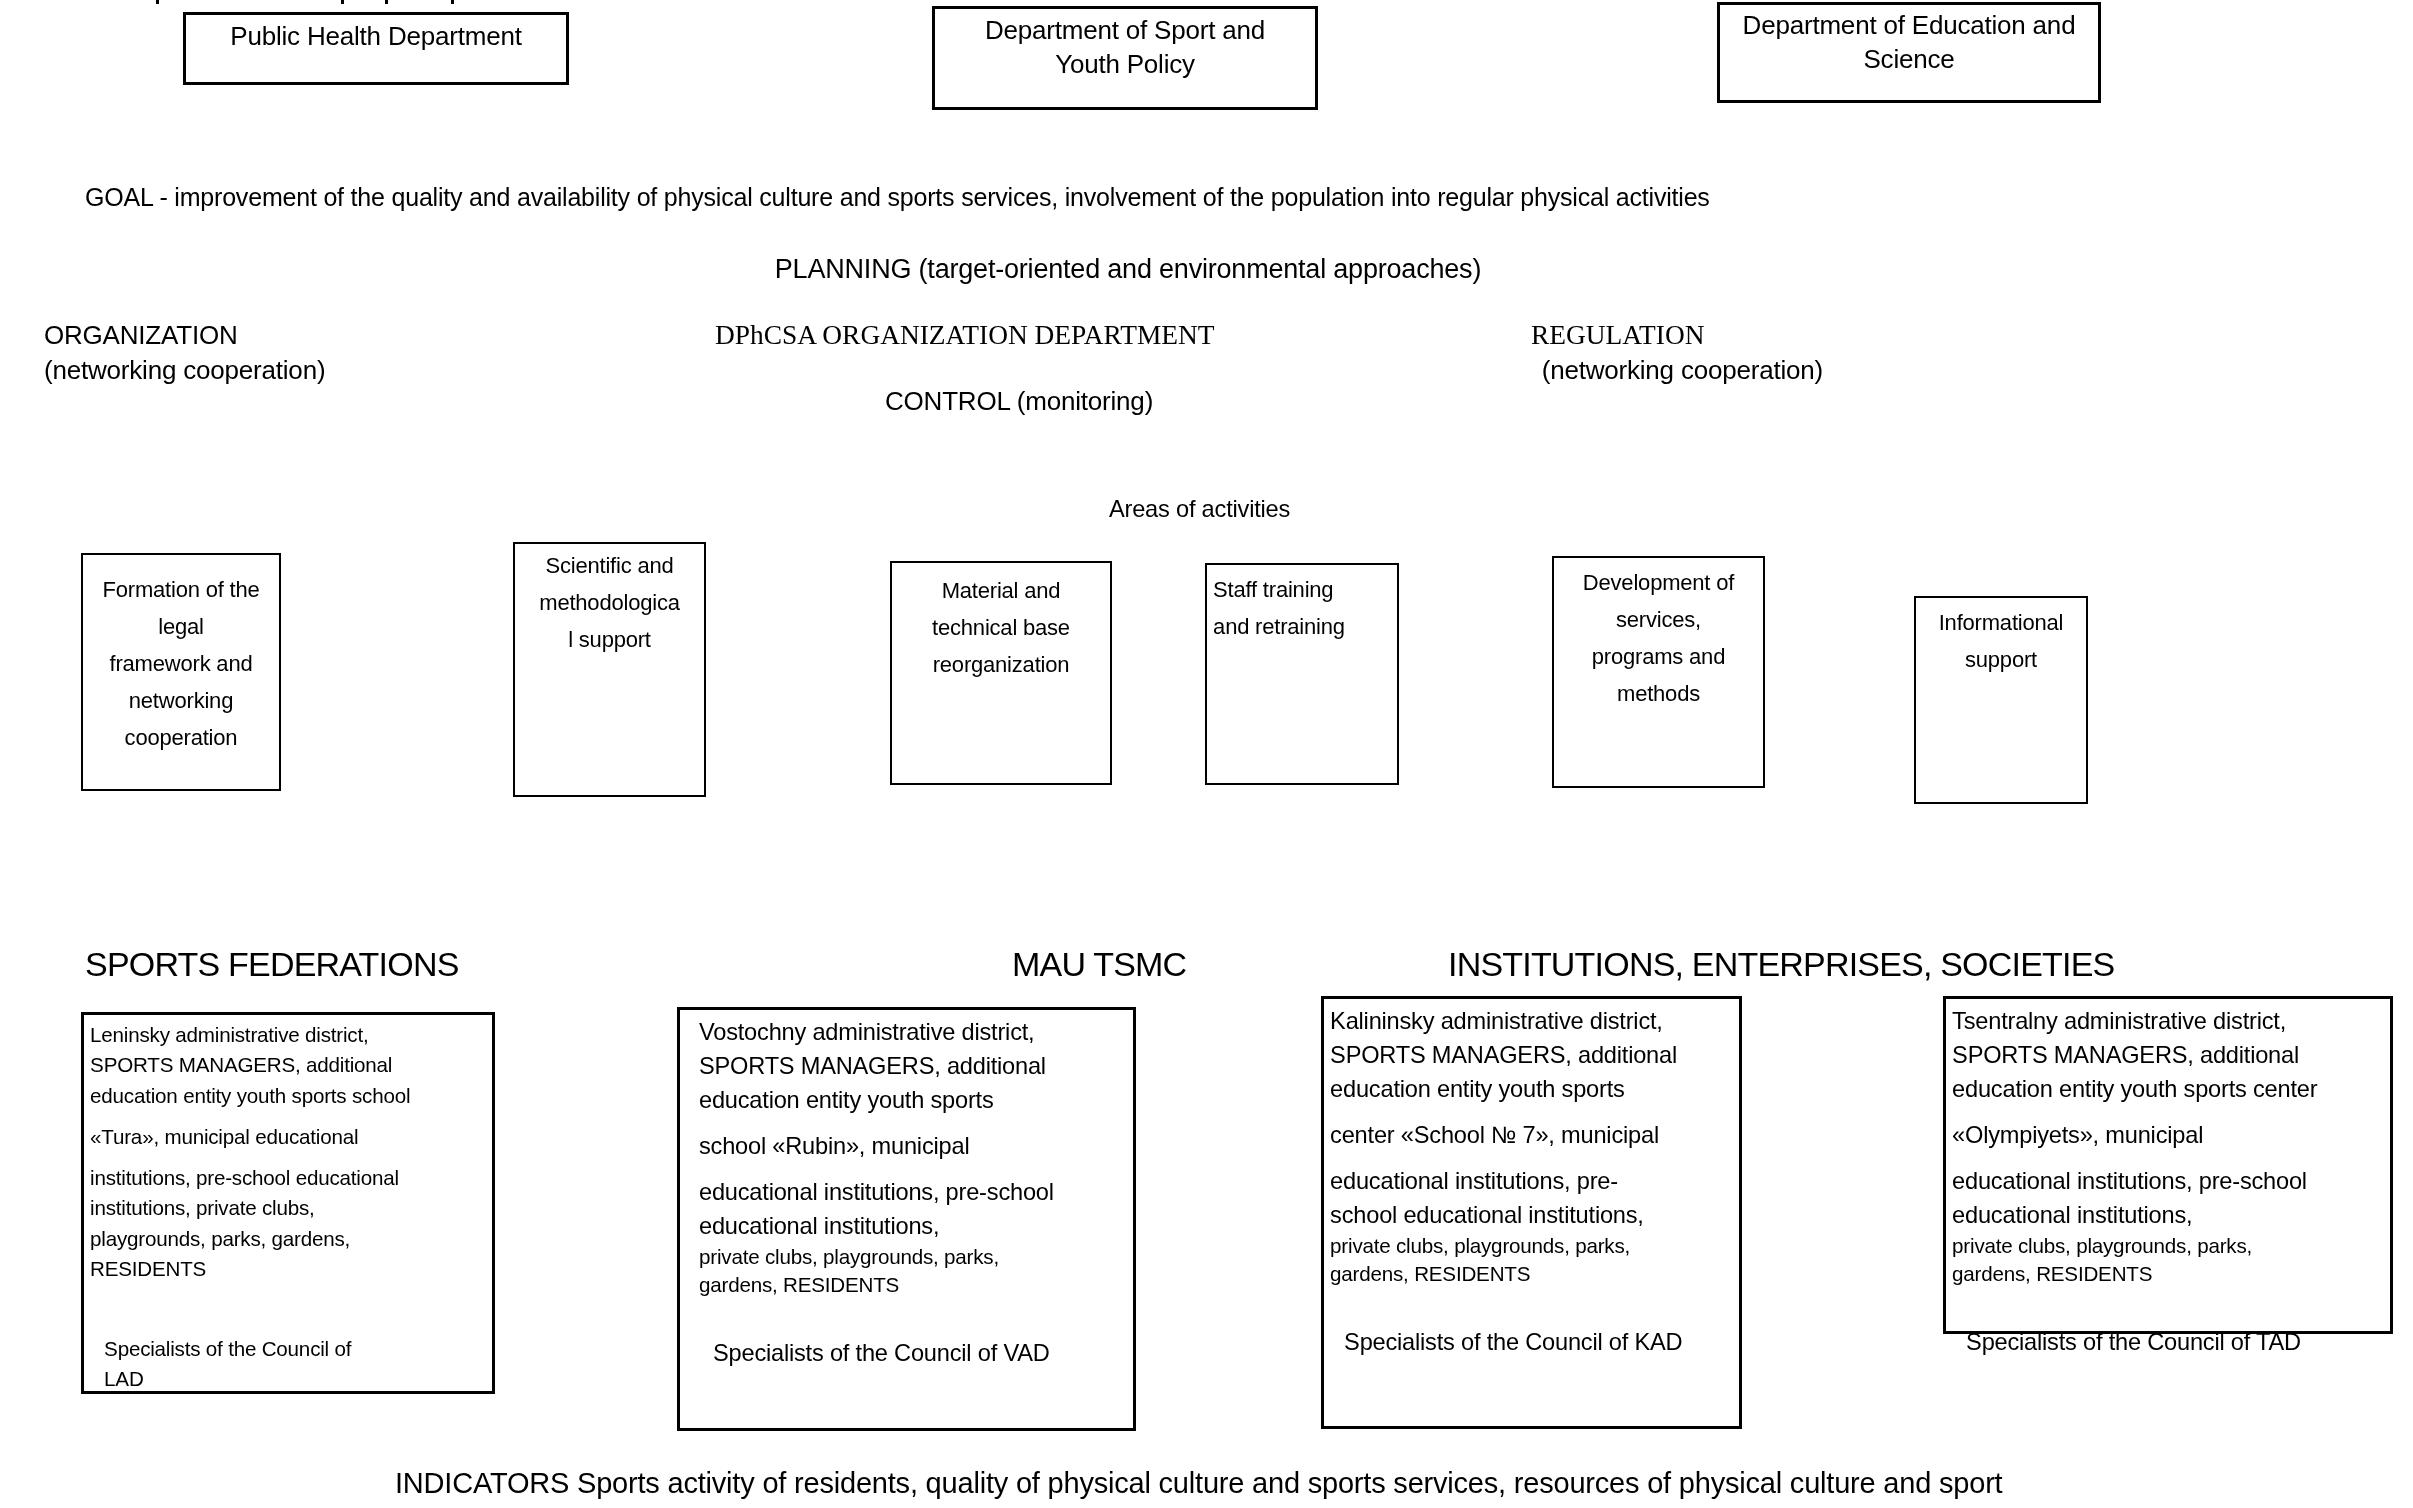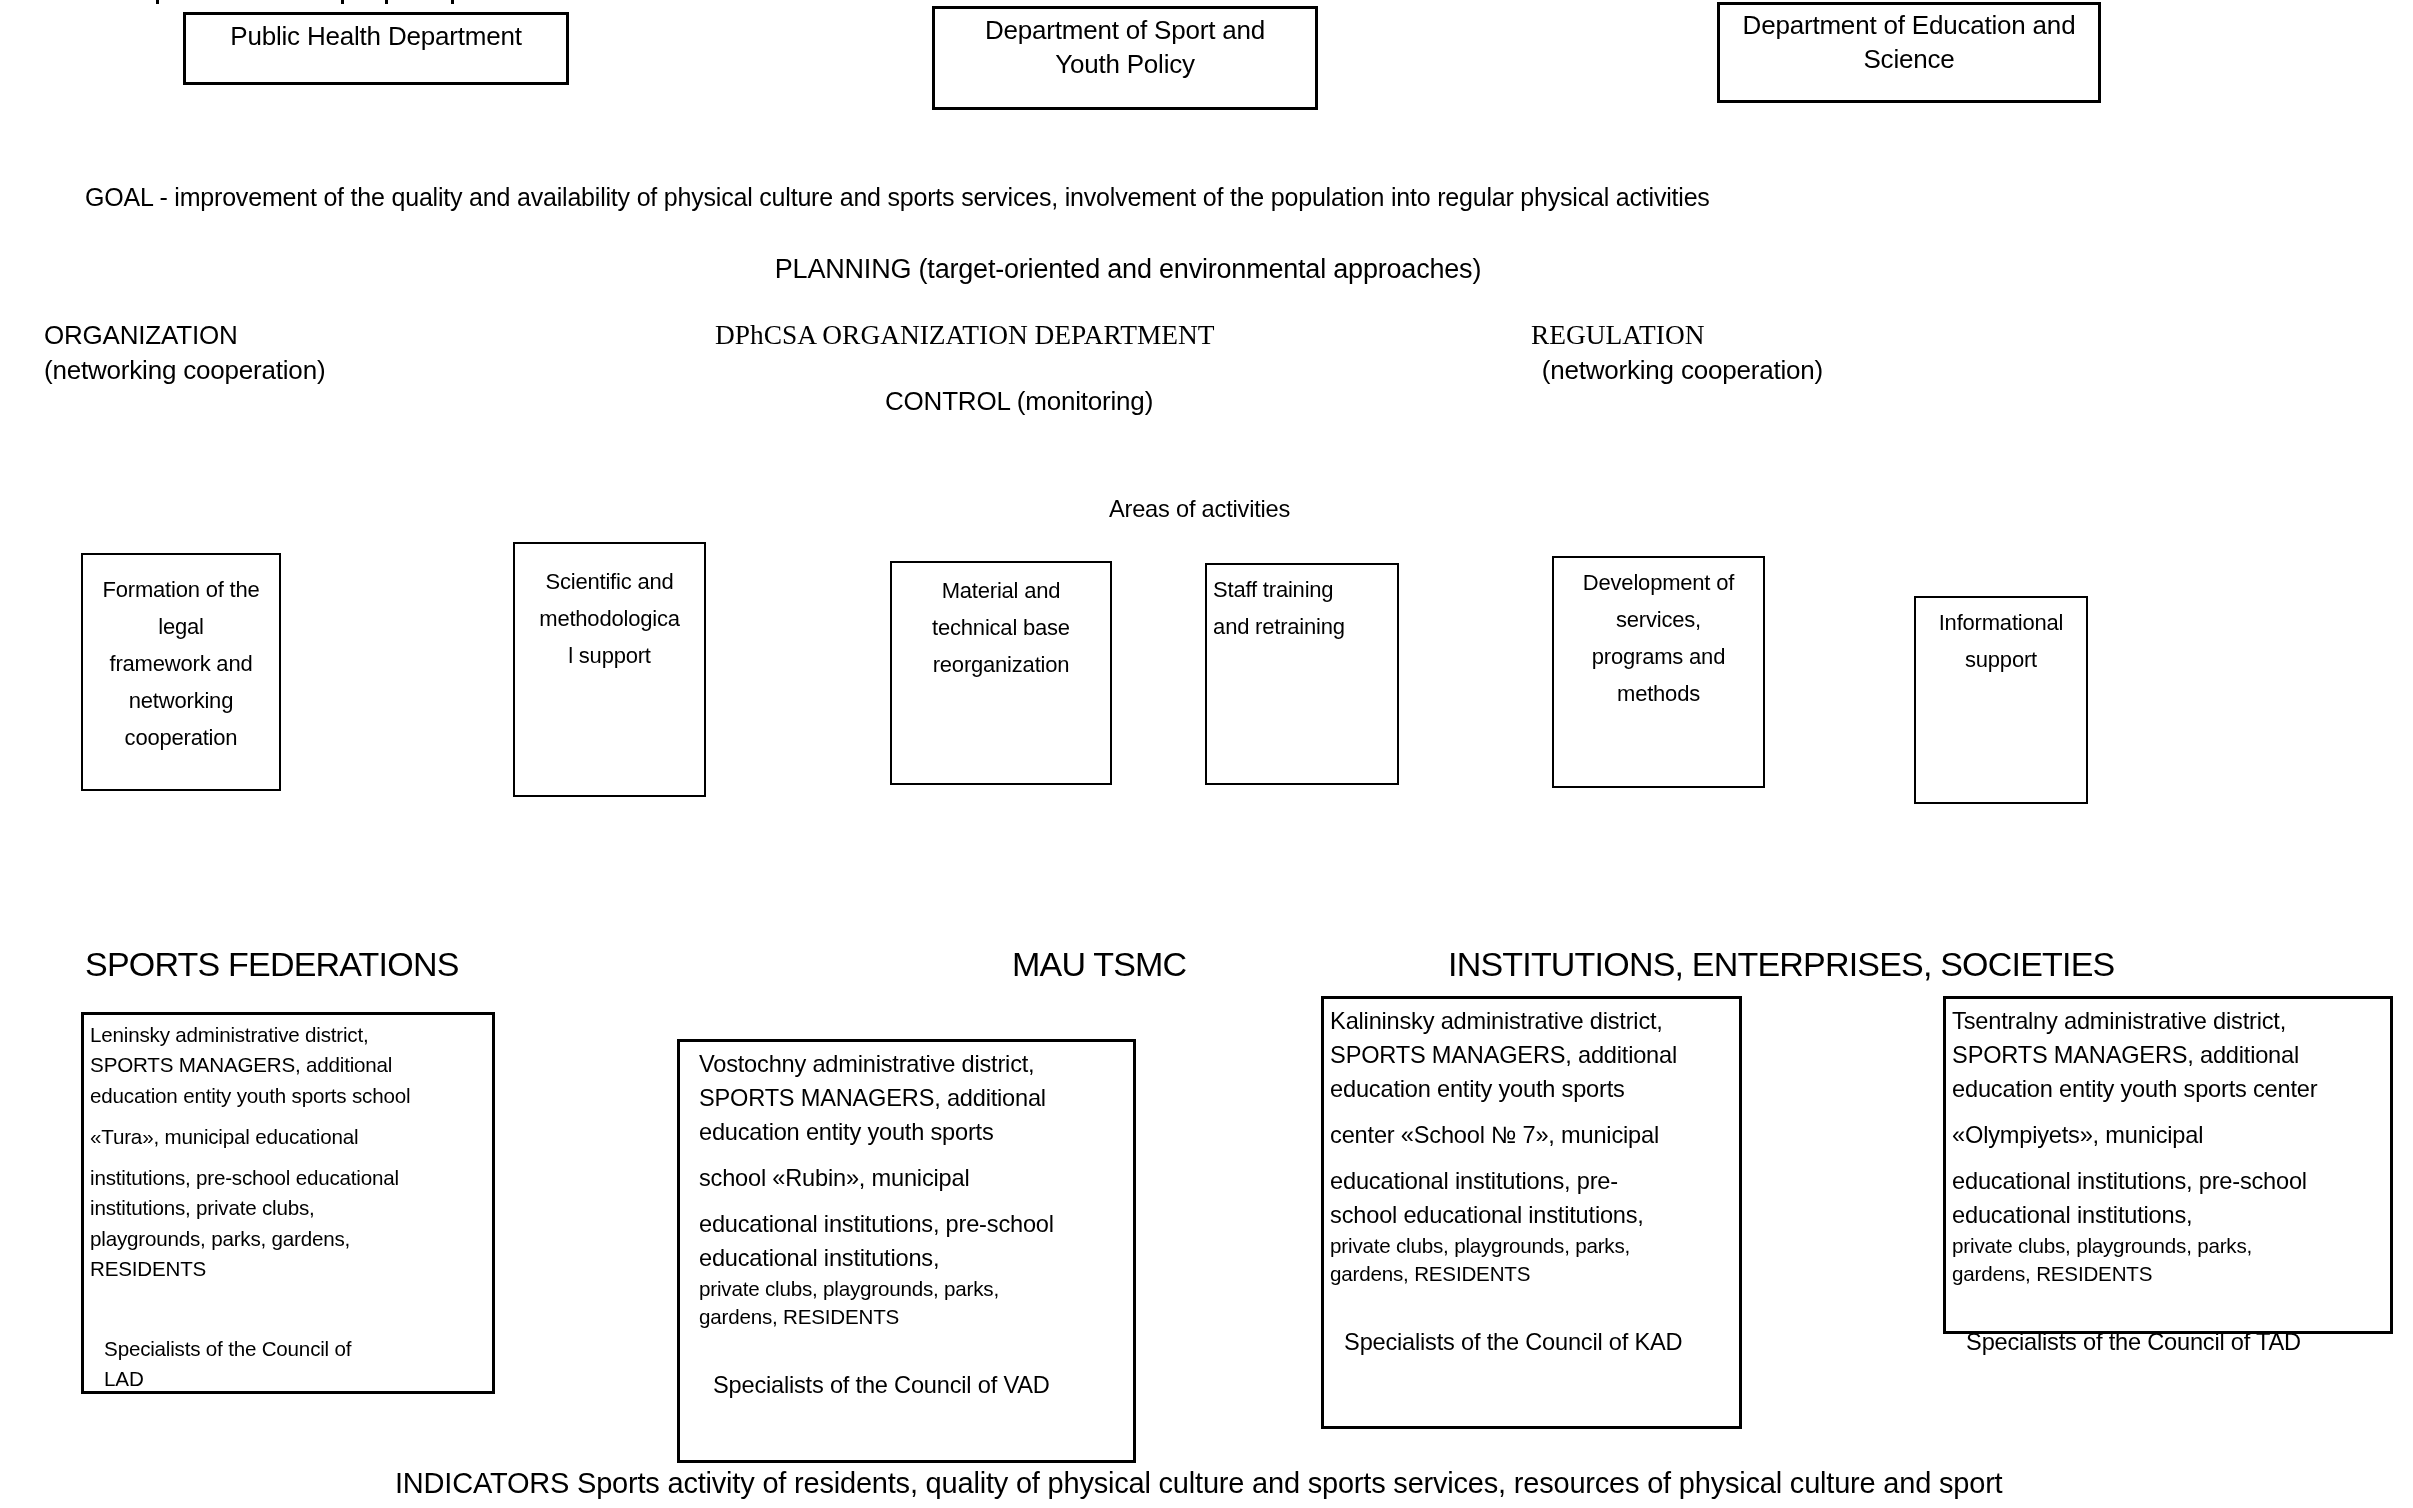--- a/index.html
+++ b/index.html
@@ -28,35 +28,35 @@
   #dphcsa{left:676px;top:320px;font-family:"Liberation Serif",serif;font-size:27.4px;letter-spacing:0;}
   #regulation{left:1531px;top:318px;line-height:35px;}
   #regulation .serif{font-family:"Liberation Serif",serif;font-size:27.4px;letter-spacing:0;}
   #regulation .sans-sub{font-size:26px;padding-left:10.7px;}
   #control{left:846px;top:386px;font-size:26px;}
   #areas-title{left:1070px;top:496px;font-size:23.6px;}
 
   
   .area-box{font-size:22px;line-height:37px;text-align:center;border-width:2.3px;}
   #area-1{left:81px;top:553px;width:200px;height:238px;padding-top:16px;}
-  #area-2{left:513px;top:542px;width:193px;height:255px;padding-top:19px;}
+  #area-2{left:513px;top:542px;width:193px;height:255px;padding-top:3px;}
   #area-3{left:890px;top:561px;width:222px;height:224px;padding-top:9.1px;}
   #area-4{left:1205px;top:563px;width:194px;height:222px;text-align:left;padding:6.1px 0 0 6.1px;}
   #area-5{left:1552px;top:556px;width:213px;height:232px;padding-top:6.1px;}
   #area-6{left:1914px;top:565px;width:174px;height:208px;padding-top:6px;margin-top:31px;}
 
   .section-header{font-size:34px;letter-spacing:-0.8px;}
   #header-1{left:46px;top:945px;}
   #header-2{left:973px;top:945px;}
   #header-3{left:1409px;top:945px;}
 
   
   .district-box{font-size:23.6px;line-height:34px;padding:4.6px 6.1px;}
   #district-0{left:81px;top:1012px;width:414px;height:382px;font-size:20.6px;line-height:30.5px;}
-  #district-1{left:677px;top:1039px;width:459px;height:424px;padding-left:19px;}
+  #district-1{left:677px;top:1007px;width:459px;height:424px;padding-left:19px;}
   #district-2{left:1321px;top:996px;width:421px;height:433px;}
   #district-3{left:1943px;top:996px;width:450px;height:338px;}
   .para{white-space:pre-line;}
   .para.gap{margin-top:12.2px;}
   #district-0 .para.gap{margin-top:10.7px;}
   .para.small{font-size:20.6px;line-height:28px;}
   .para.footer{margin-top:37px;margin-left:14px;}
   #district-0 .para.footer{margin-top:49px;}
 
   #indicators{left:356px;top:1467px;font-size:29px;}

